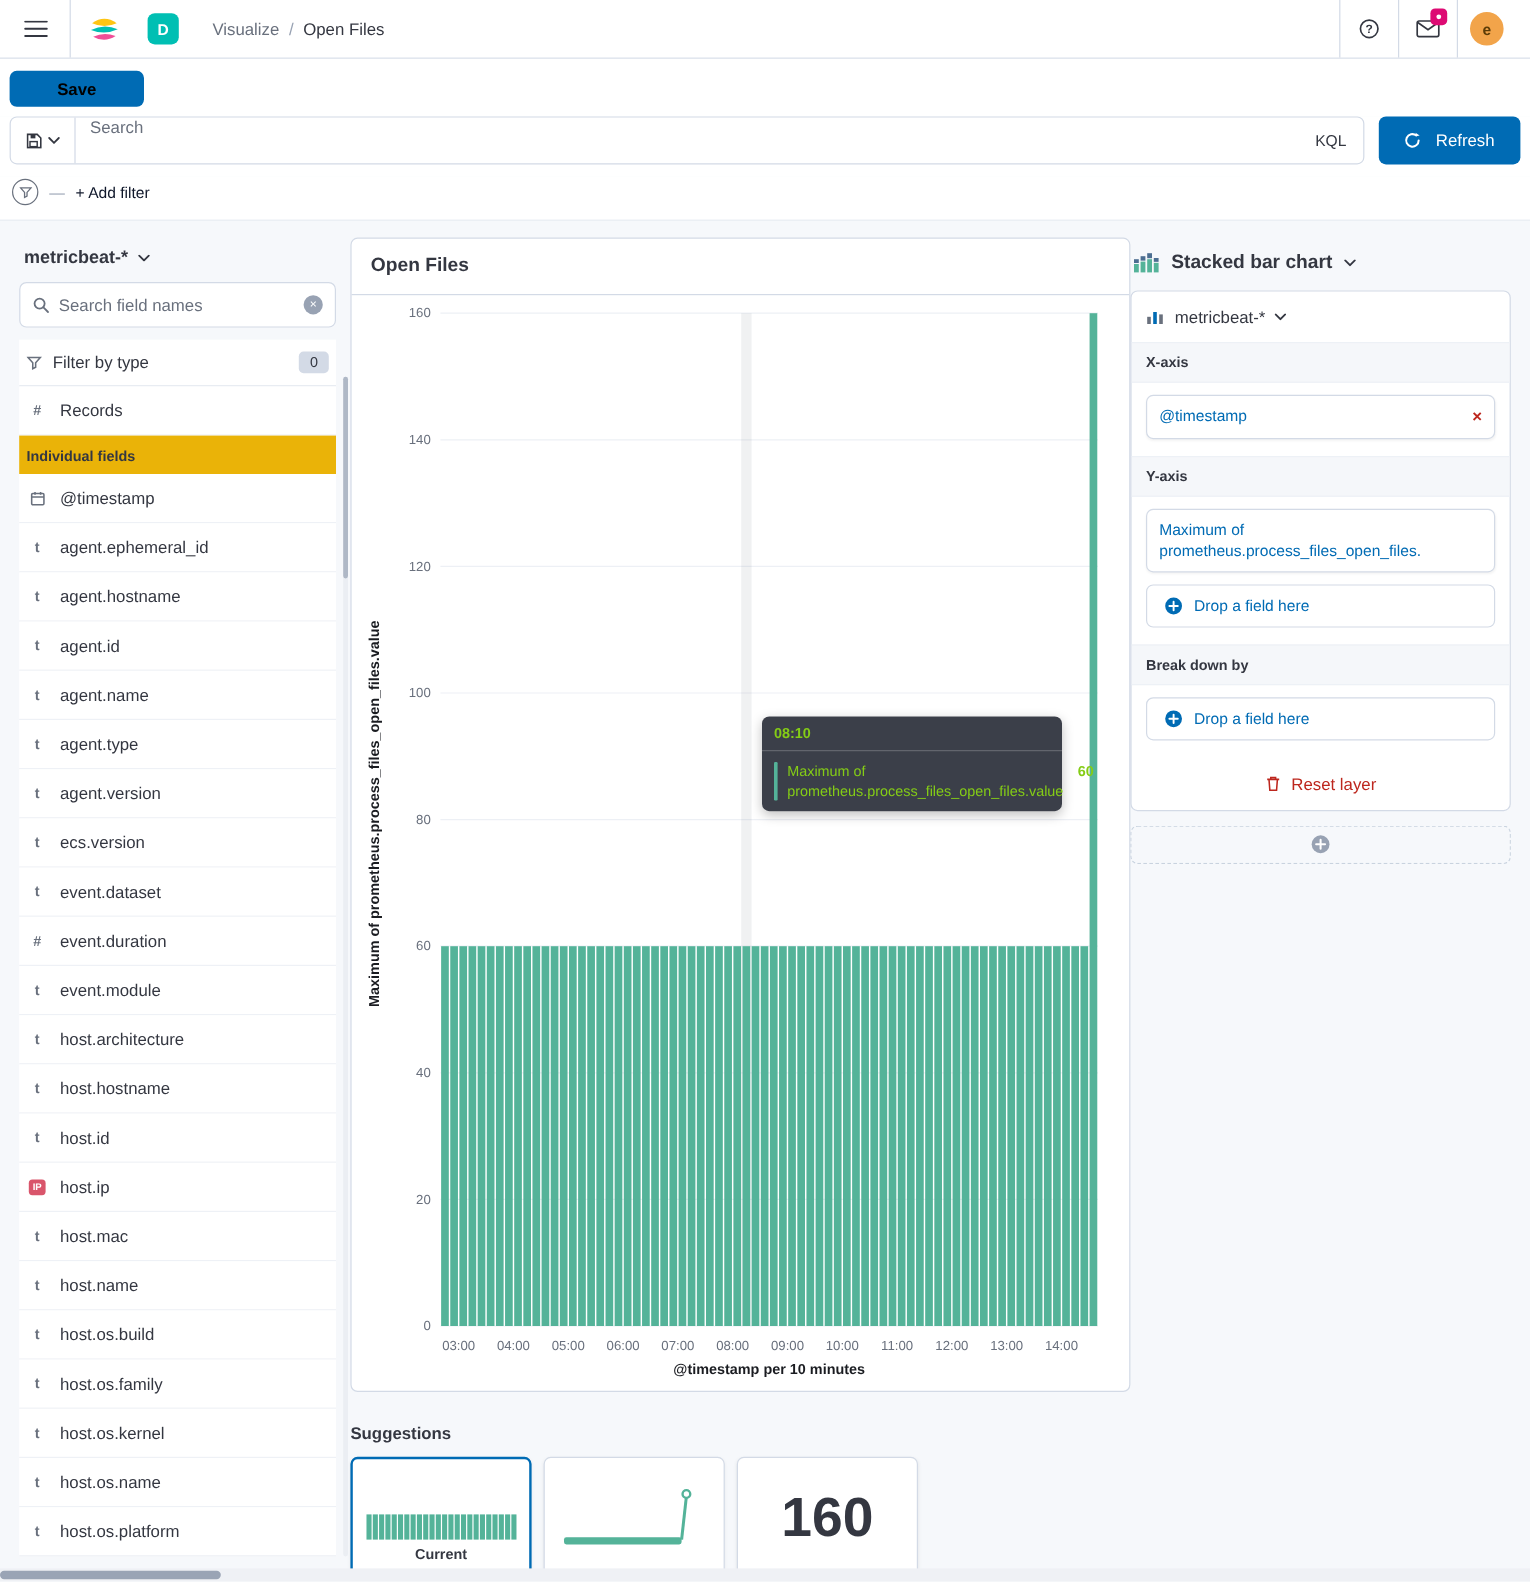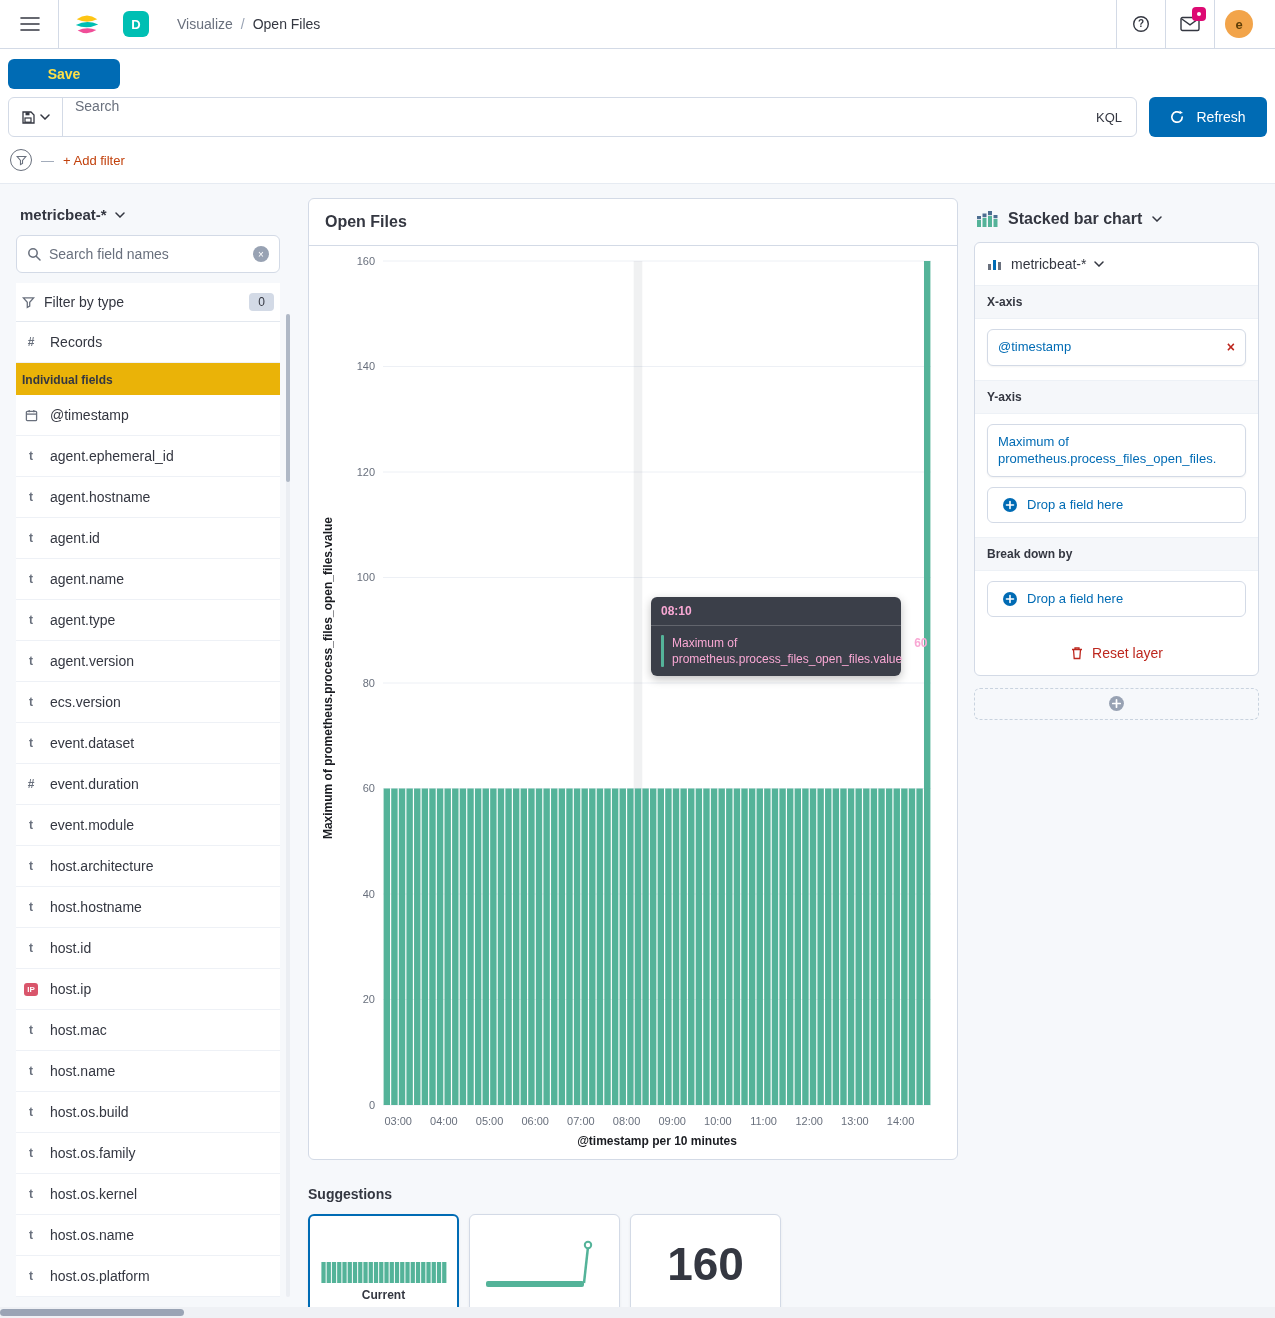--- a/index.html
+++ b/index.html
@@ -23,21 +23,21 @@
   .crumb-page { color:#343741; }
   .top-right { margin-left:auto; display:flex; align-items:center; align-self:stretch; }
   .hdr-slot { width:48px; align-self:stretch; display:flex; align-items:center; justify-content:center; position:relative; cursor:pointer;}
   .notif-badge { position:absolute; top:7px; right:8px; width:14px; height:14px; border-radius:4px;
     background:#DD0A73; display:flex; align-items:center; justify-content:center; }
   .notif-dot { width:4px; height:4px; border-radius:50%; background:#fff; }
   .avatar { width:28px; height:28px; border-radius:50%; background:#F2A44A; color:#5d3d07;
     font-weight:700; font-size:13px; display:flex; align-items:center; justify-content:center; }
 
   .save-bar { background:#fff; padding:10px 8px 8px; }
-  .save-btn { width:112px; height:30px; border:none; border-radius:6px; background:#006BB4; color:#fde047;
+  .save-btn { width:112px; height:30px; border:none; border-radius:6px; background:#006BB4; color:#000000;
     font-size:14px; font-weight:600; cursor:pointer; font-family:inherit; }
 
   .query-bar { background:#fff; display:flex; gap:12px; padding:0 8px 10px; align-items:center; }
   .search-group { flex:1; display:flex; align-items:flex-start; height:40px; border:1px solid #D3DAE6;
     border-radius:6px; background:#fff; }
   .saved-query-btn { width:54px; height:100%; display:flex; align-items:center; justify-content:center;
     gap:5px; border-right:1px solid #D3DAE6; cursor:pointer; }
   .search-input { flex:1; border:none; outline:none; font-size:14px; padding:0 12px; color:#343741; font-family:inherit; background:transparent;}
   .search-input::placeholder { color:#69707D; }
   .kql-btn { padding:0 14px; height:100%; display:flex; align-items:center; font-size:13px; color:#343741; cursor:pointer; }
@@ -45,24 +45,24 @@
   .dp-btn { width:52px; height:100%; border-right:1px solid #D3DAE6; display:flex; align-items:center; justify-content:center; gap:5px; cursor:pointer;}
   .dp-range { flex:1; display:flex; align-items:center; justify-content:center; gap:10px; font-size:14px; cursor:pointer;}
   .dp-arrow { color:#69707D; }
   .refresh-btn { width:118px; height:40px; border:none; border-radius:6px; background:#006BB4; color:#fff;
     display:flex; align-items:center; justify-content:center; gap:12px; font-size:14px; font-weight:500; cursor:pointer; font-family:inherit;}
 
   .filter-bar { background:#fff; display:flex; align-items:center; gap:9px; padding:2px 10px 12px; border-bottom:1px solid #E6EBF2; }
   .filter-logo { width:22px; height:22px; border-radius:50%; border:1.4px solid #69707D;
     display:flex; align-items:center; justify-content:center; cursor:pointer;}
   .dash { color:#98A2B3; font-size:13px; }
-  .add-filter { color:#c2410c; font-size:13px; cursor:pointer; }
+  .add-filter { color:#0f172a; font-size:13px; cursor:pointer; }
 
   
-  .content { display:flex; gap:16px; padding:14px 16px 0; align-items:flex-start; height:1133px; overflow:hidden; }
+  .content { display:flex; padding:14px 16px 0; align-items:flex-start; height:1133px; overflow:hidden; }
 
   
   .sidebar { width:276px; position:relative; padding-right:12px; flex:none;}
   .sb-header { display:flex; align-items:center; gap:8px; padding:8px 4px 12px; font-weight:700; font-size:15px; cursor:pointer;}
   .sb-search { display:flex; align-items:center; height:38px; border:1px solid #D3DAE6; border-radius:6px;
     padding:0 10px; gap:8px; background:#fff; margin:0 0 10px; }
   .sb-search input { flex:1; border:none; outline:none; font-size:14px; color:#343741; font-family:inherit; min-width:0;}
   .sb-search input::placeholder { color:#69707D; }
   .clear-btn { width:16px; height:16px; border-radius:50%; background:#98A2B3; color:#fff; font-size:10px;
     display:flex; align-items:center; justify-content:center; cursor:pointer; flex:none;}
@@ -80,21 +80,21 @@
   
   .chart-col { width:650px; flex:none; }
   .chart-panel { height:962px; background:#fff; border:1px solid #D3DAE6; border-radius:6px; position:relative; }
   .panel-title { height:47px; display:flex; align-items:center; padding:0 16px; font-size:16px; font-weight:700;
     border-bottom:1px solid #D3DAE6; }
   .chart-body { position:absolute; top:48px; left:8px; right:8px; bottom:0; display:flex; }
   .ylab { width:22px; display:flex; align-items:center; justify-content:center; }
   .ylab span { writing-mode:vertical-rl; transform:rotate(180deg); font-size:12px; font-weight:700;
     color:#1a1c21; white-space:nowrap; margin-bottom:50px; }
   .tooltip { position:absolute; left:342px; top:398px; width:250px; background:rgba(51,55,66,0.96);
-    border-radius:6px; color:#f9a8d4; z-index:5; box-shadow:0 3px 10px rgba(0,0,0,0.25); }
+    border-radius:6px; color:#84cc16; z-index:5; box-shadow:0 3px 10px rgba(0,0,0,0.25); }
   .tt-header { padding:7px 10px; font-weight:700; font-size:12px; border-bottom:1px solid rgba(255,255,255,0.2); }
   .tt-body { display:flex; padding:9px 10px; gap:8px; font-size:12px; line-height:1.35; }
   .tt-marker { width:3px; background:#54B399; border-radius:1px; flex:none;}
   .tt-label { flex:1; }
   .tt-value { font-weight:700; margin-left:4px; }
 
   
   .sugg { margin-top:26px; }
   .sugg-title { font-weight:700; font-size:14px; }
   .sugg-cards { display:flex; gap:10px; margin-top:12px; }

